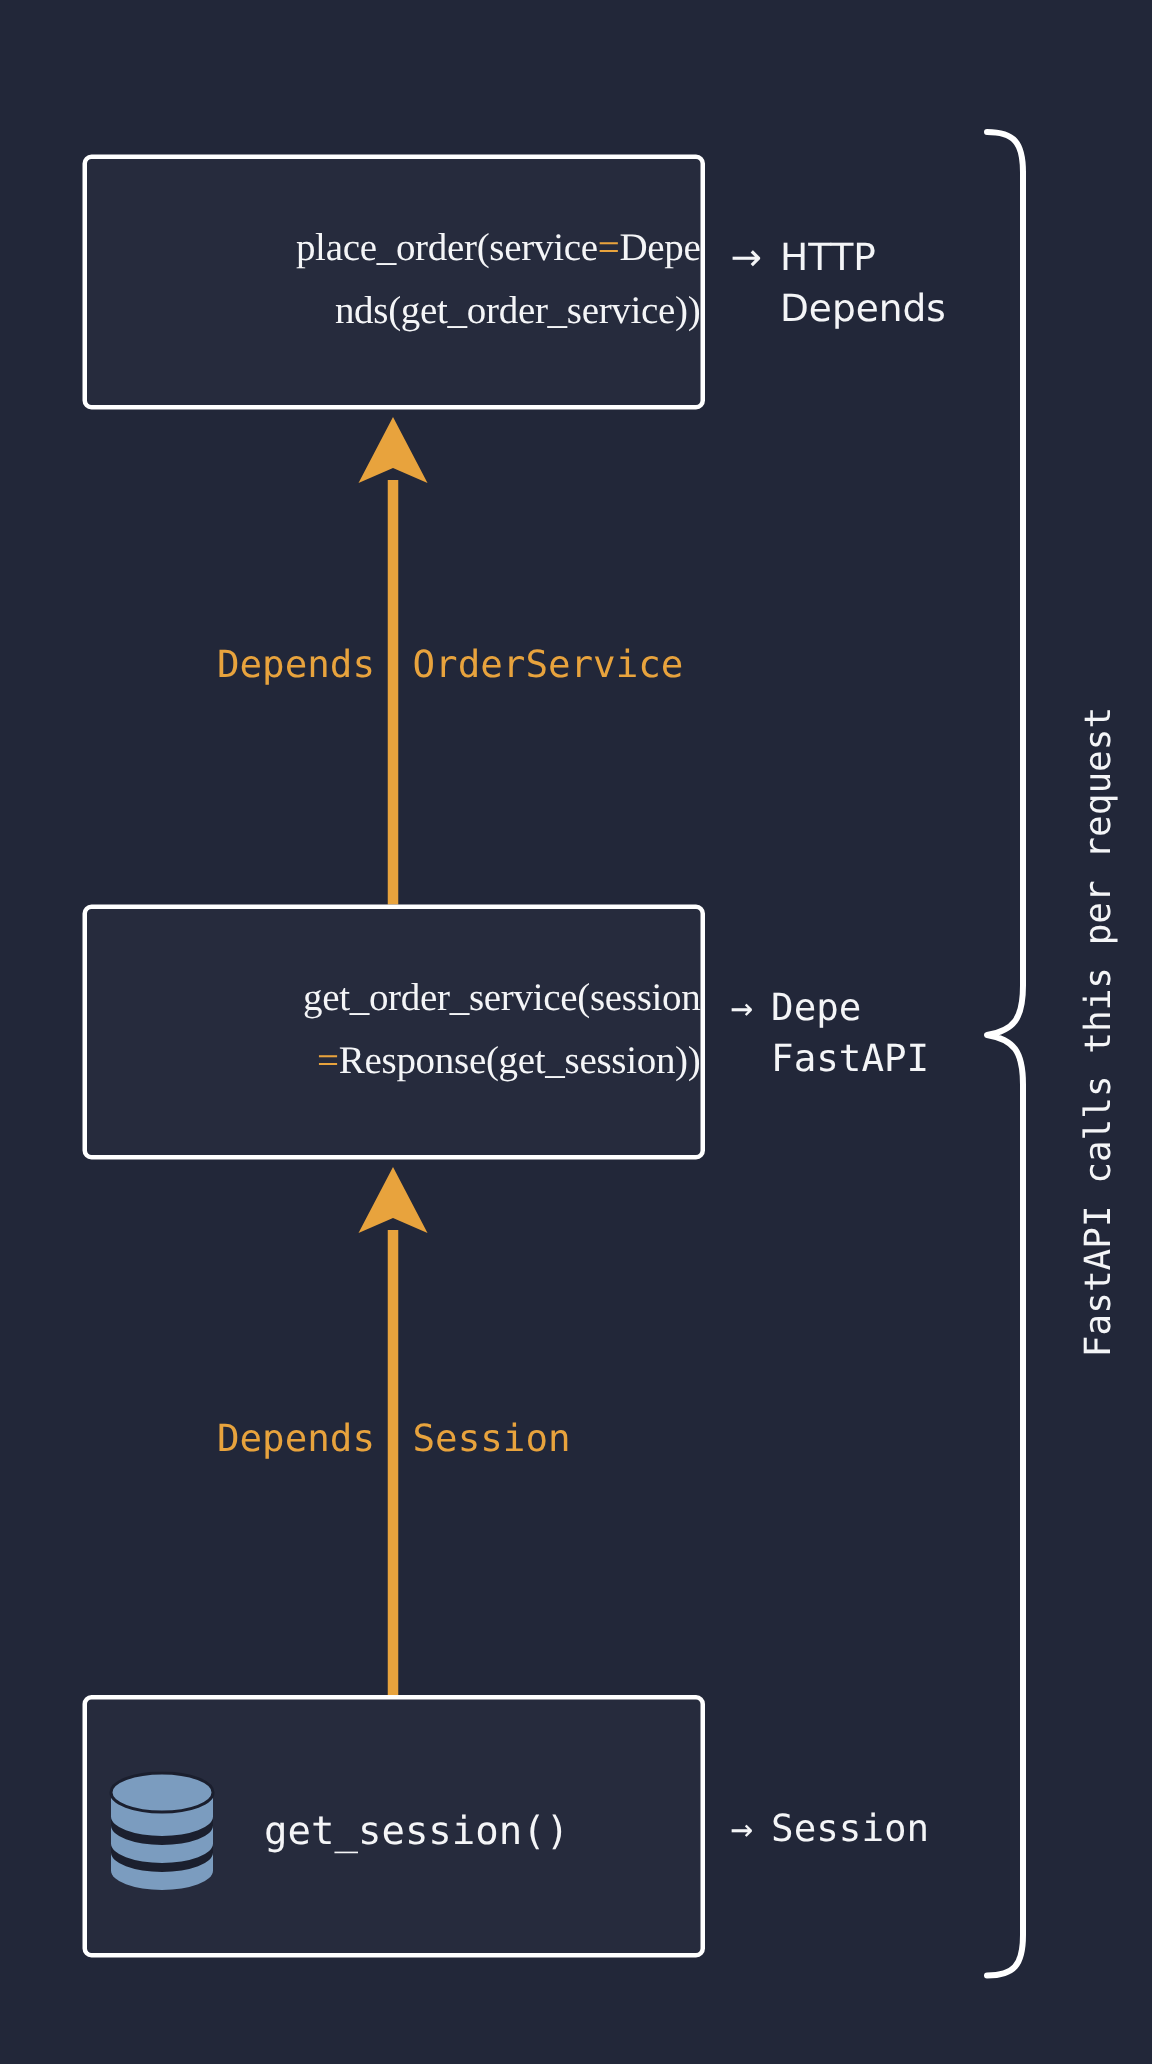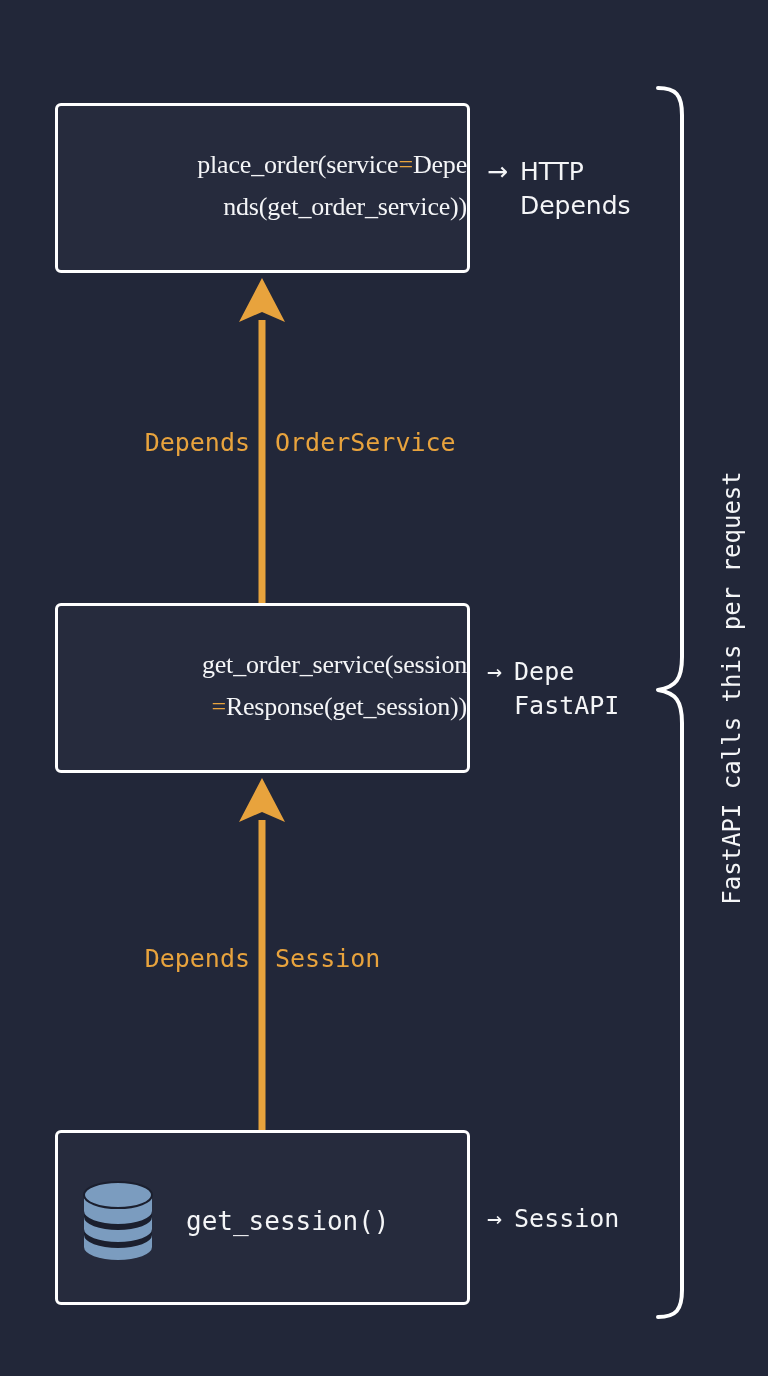--- a/index.html
+++ b/index.html
@@ -49,21 +49,21 @@
   
   .bot-row {
     position: absolute;
     top: 50px;
     left: 0;
     right: 0;
     height: 76px;
     display: flex;
     align-items: center;
     justify-content: flex-start;
-    padding-left: 22px;
+    padding-left: 12px;
     box-sizing: border-box;
   }
   .db-icon { width: 76px; height: 80px; flex: 0 0 auto; }
   .bot-label {
     color: #F4F5F7;
     font-family: "DejaVu Sans Mono", "Liberation Mono", monospace;
     font-size: 26px;
     margin-left: 30px;
     white-space: pre;
   }

